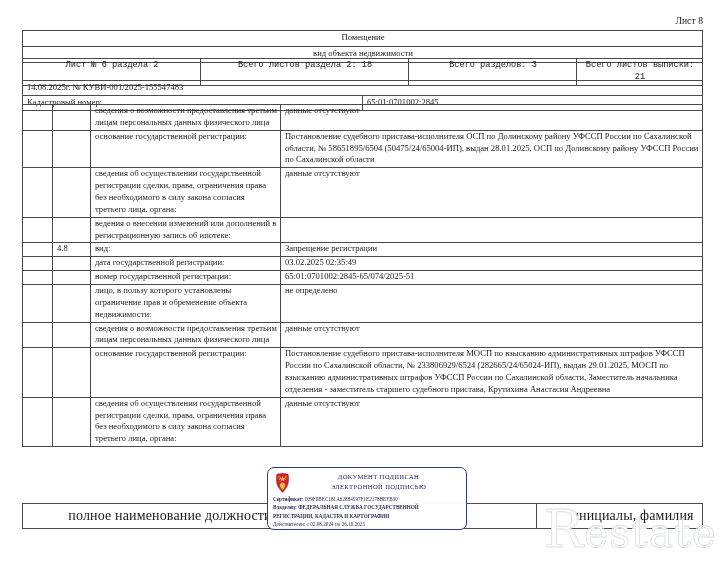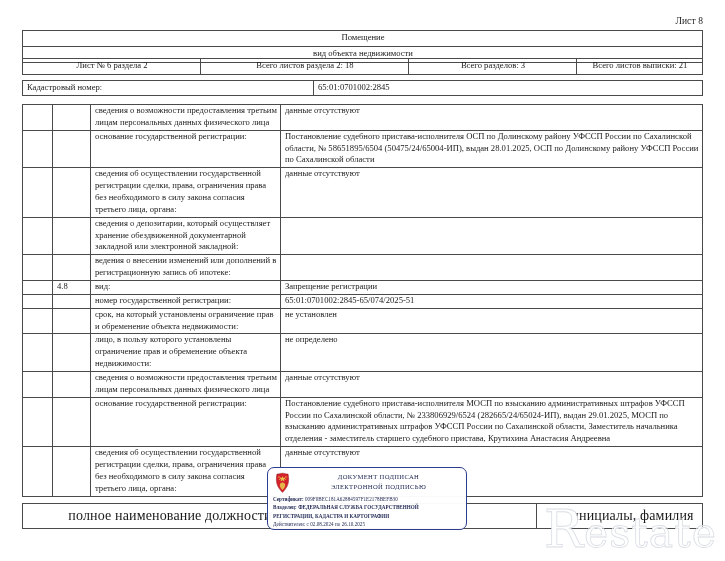--- a/index.html
+++ b/index.html
@@ -60,21 +60,21 @@
   }
   .tbl-top td { height: 13px; }
 
   
   .tbl-counts {
     position: absolute;
     left: 22px;
     top: 58px;
     width: 681px;
   }
-  .tbl-counts td { height: 13px; }
+  .tbl-counts td { height: 13px; font-family: Liberation Mono, monospace; }
 
   
   .tbl-req {
     position: absolute;
     left: 22px;
     top: 80px;
     width: 681px;
   }
   .tbl-req td { height: 12px; }
 
@@ -201,20 +201,23 @@
       <td class="ctr" style="width:170px">Лист № 6 раздела 2</td>
       <td class="ctr" style="width:200px">Всего листов раздела 2: 18</td>
       <td class="ctr" style="width:160px">Всего разделов: 3</td>
       <td class="ctr">Всего листов выписки: 21</td>
     </tr>
   </tbody>
     </table>
 
   <table class="tbl-req">
     <tbody>
+        <tr>
+      <td colspan="2">14.08.2025г. № КУВИ-001/2025-155547483</td>
+    </tr>
     <tr>
       <td style="width:283px">Кадастровый номер:</td>
       <td>65:01:0701002:2845</td>
     </tr>
   </tbody>
     </table>
 
   <table class="tbl-main">
     <tbody>
         <tr>
@@ -231,46 +234,40 @@
         </tr>
         <tr>
           <td class="col-a"></td>
           <td class="col-b"></td>
           <td class="col-c">сведения об осуществлении государственной регистрации сделки, права, ограничения права без необходимого в силу закона согласия третьего лица, органа:</td>
           <td>данные отсутствуют</td>
         </tr>
         <tr>
           <td class="col-a"></td>
           <td class="col-b"></td>
-          <td class="col-c">сведения о депозитарии, который осуществляет хранение обездвиженной документарной закладной или электронной закладной:</td>
-          <td></td>
-        </tr>
-        <tr>
-          <td class="col-a"></td>
-          <td class="col-b"></td>
           <td class="col-c">ведения о внесении изменений или дополнений в регистрационную запись об ипотеке:</td>
           <td></td>
         </tr>
         <tr>
           <td class="col-a"></td>
           <td class="col-b">4.8</td>
           <td class="col-c">вид:</td>
           <td>Запрещение регистрации</td>
         </tr>
         <tr>
           <td class="col-a"></td>
           <td class="col-b"></td>
+          <td class="col-c">дата государственной регистрации:</td>
+          <td>03.02.2025 02:35:49</td>
+        </tr>
+        <tr>
+          <td class="col-a"></td>
+          <td class="col-b"></td>
           <td class="col-c">номер государственной регистрации:</td>
           <td>65:01:0701002:2845-65/074/2025-51</td>
-        </tr>
-        <tr>
-          <td class="col-a"></td>
-          <td class="col-b"></td>
-          <td class="col-c">срок, на который установлены ограничение прав и обременение объекта недвижимости:</td>
-          <td>не установлен</td>
         </tr>
         <tr>
           <td class="col-a"></td>
           <td class="col-b"></td>
           <td class="col-c">лицо, в пользу которого установлены ограничение прав и обременение объекта недвижимости:</td>
           <td>не определено</td>
         </tr>
         <tr>
           <td class="col-a"></td>
           <td class="col-b"></td>

